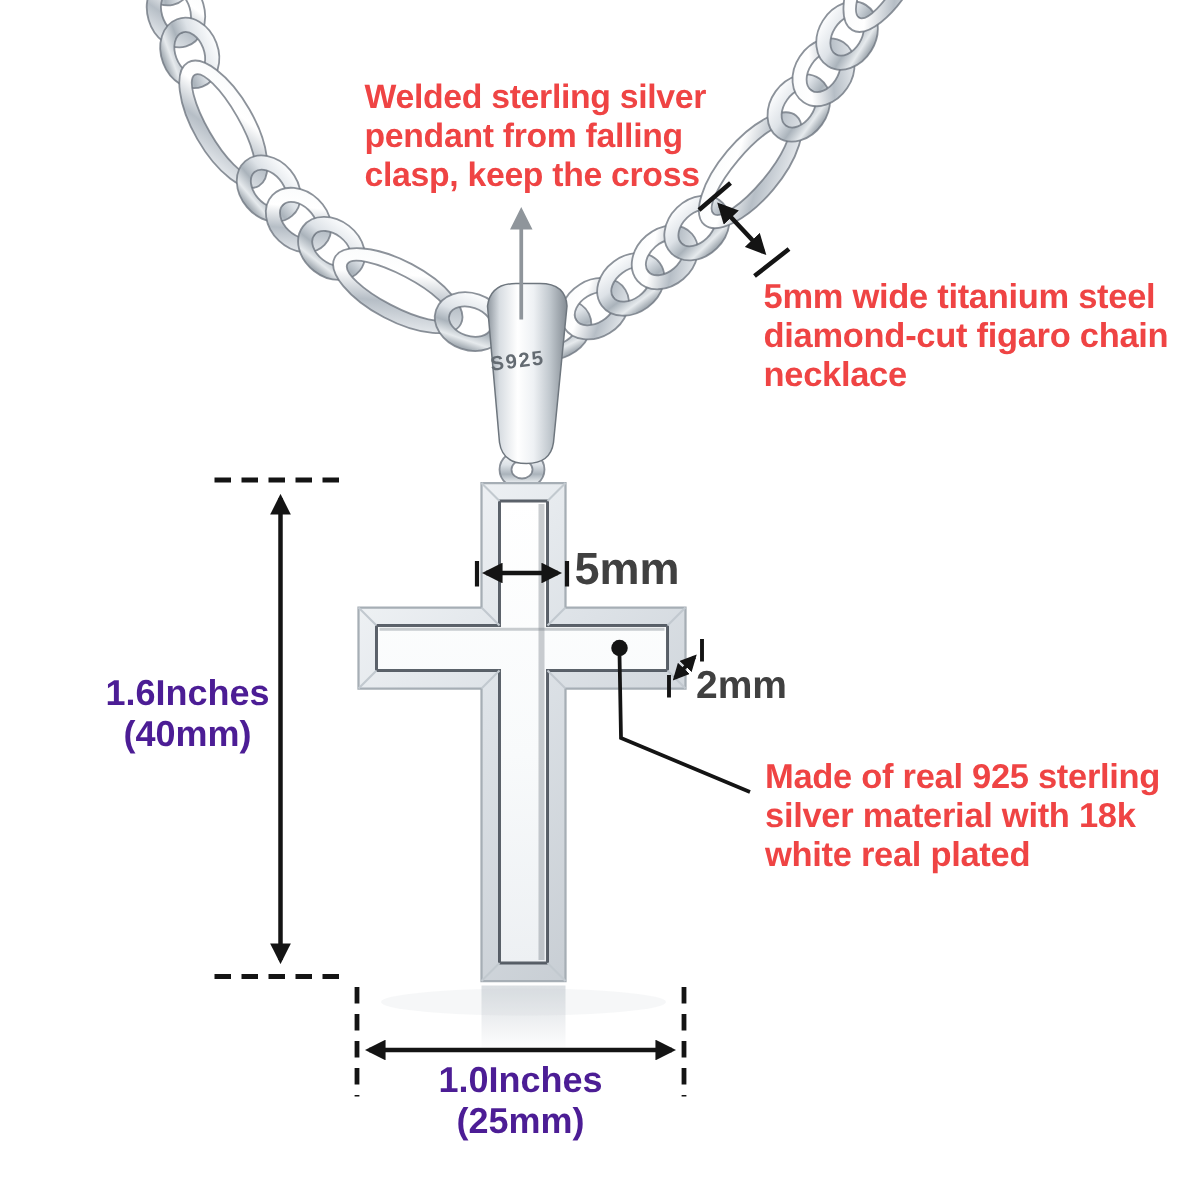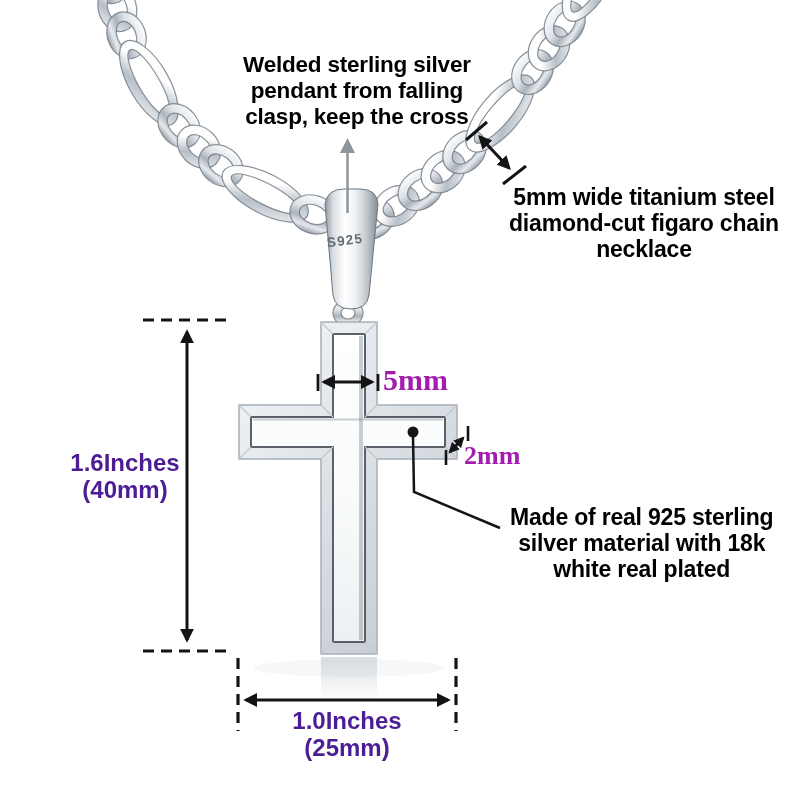--- a/index.html
+++ b/index.html
@@ -1,25 +1,25 @@
 <!DOCTYPE html>
 <html><head>
 <meta charset="utf-8">
 <style>
   html,body{margin:0;padding:0;background:#ffffff;}
   #stage{position:relative;width:800px;height:800px;background:#ffffff;overflow:hidden;
          font-family:"Liberation Sans",sans-serif;color:#191919;}
   #art{position:absolute;left:0;top:0;}
   .note{position:absolute;font-size:23px;line-height:26px;font-weight:600;
-        letter-spacing:-0.2px;color:#000000;white-space:nowrap;text-align:center;}
+        letter-spacing:-0.2px;color:#ef4444;white-space:nowrap;}
   .note span{display:block;}
   .dimlabel{position:absolute;font-size:24px;line-height:27px;font-weight:600;
             text-align:center;color:#4c1d95;}
   .dimlabel span{display:block;}
-  .mmlabel{position:absolute;font-weight:600;color:#a21caf;white-space:nowrap;font-family:Liberation Serif, serif;}
+  .mmlabel{position:absolute;font-weight:600;color:#404040;white-space:nowrap;}
   #bar-width-label{left:383px;top:363px;font-size:30px;}
   #thickness-label{left:464px;top:441px;font-size:26px;}
   #clasp-note{left:243px;top:52px;font-size:22.5px;}
   #chain-note{left:509px;top:184px;}
   #material-note{left:510px;top:504px;}
   #height-label{left:45px;top:449px;width:160px;}
   #width-label{left:257px;top:707px;width:180px;}
 </style>
 </head>
 <body>

